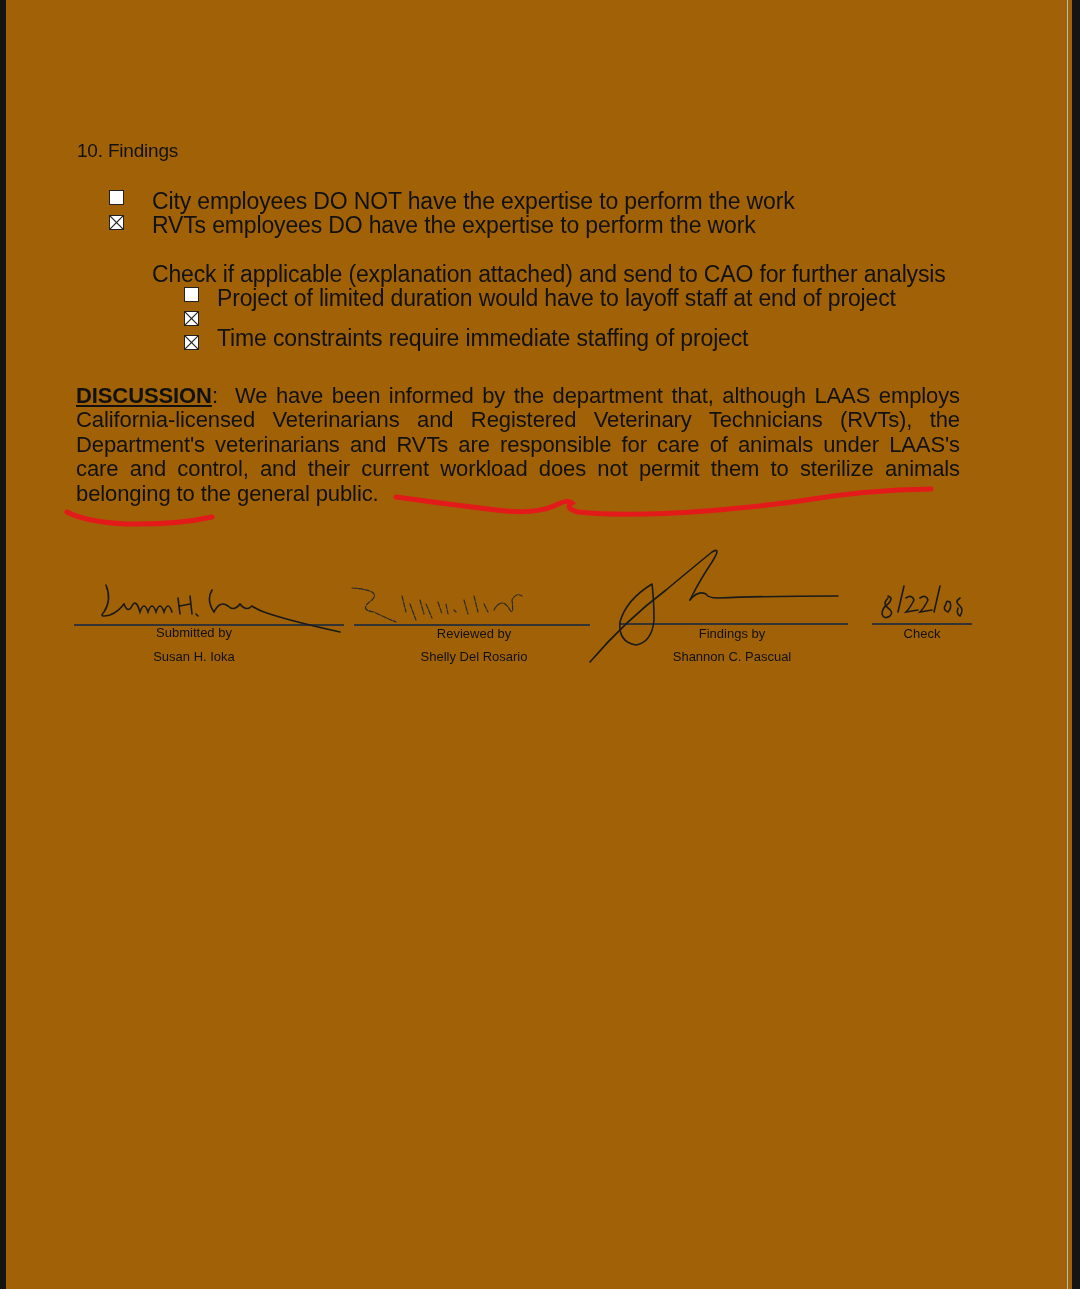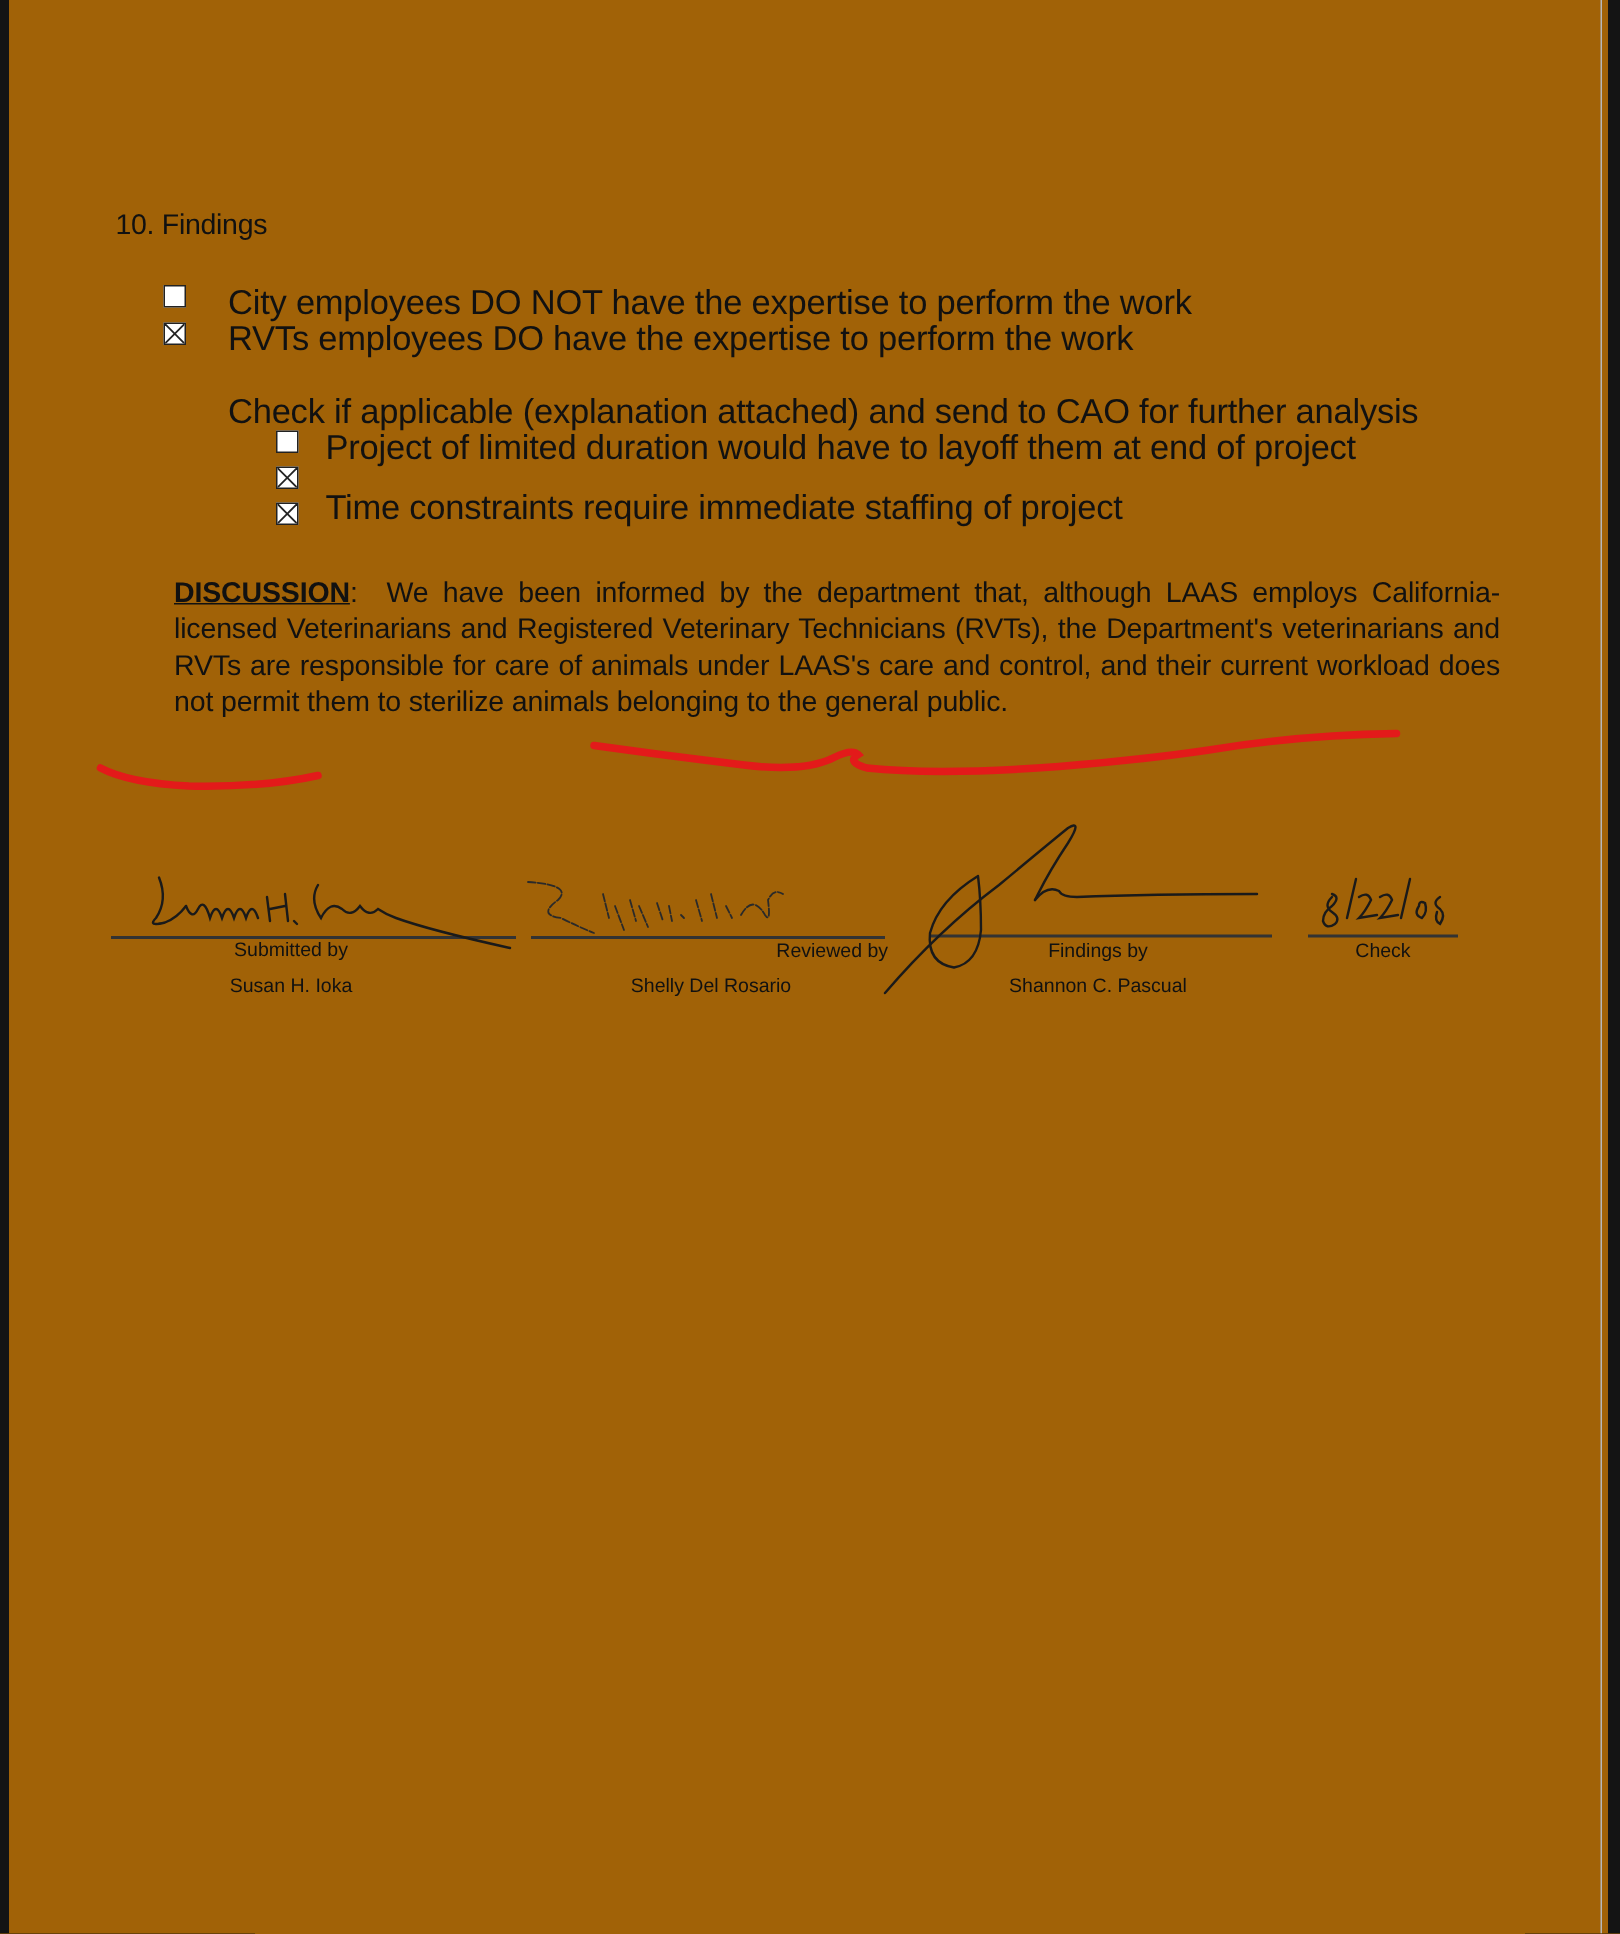--- a/index.html
+++ b/index.html
@@ -20,23 +20,22 @@
     .abs { position: absolute; white-space: nowrap; }
     .section-heading { left: 71px; top: 140px; font-size: 19px; letter-spacing: -0.2px; }
     .cb {
       position: absolute; width: 15px; height: 15px; border: 1.6px solid #222;
       box-sizing: border-box; background: #fff;
     }
     .cb svg { position: absolute; left: 0; top: 0; width: 100%; height: 100%; }
     .line-text { font-size: 23px; letter-spacing: -0.15px; }
     .discussion {
       position: absolute; left: 70px; top: 384px; width: 884px;
-      font-size: 19px; line-height: 24.4px; text-align: justify;
+      font-size: 22px; line-height: 24.4px; text-align: justify;
       letter-spacing: -0.1px;
-      margin-left: 40px;
     }
     .discussion .label { font-weight: bold; text-decoration: underline; }
     .sig-line { position: absolute; height: 1.5px; background: #333; }
     .sig-caption { position: absolute; font-size: 13px; text-align: center; white-space: nowrap; }
     svg.overlay { position: absolute; left: 0; top: 0; pointer-events: none; }
   </style>
 </head>
 <body>
 
 <div class="page">
@@ -50,21 +49,21 @@
     <svg viewBox="0 0 15 15">
         <line x1="0" y1="0" x2="15" y2="15" stroke="#222" stroke-width="1.4"></line>
         <line x1="15" y1="0" x2="0" y2="15" stroke="#222" stroke-width="1.4"></line>
       </svg>
   </div>
   <div class="abs line-text" style="left:146px; top:212px;">RVTs employees DO have the expertise to perform the work</div>
 
   <div class="abs line-text" style="left:146px; top:261px;">Check if applicable (explanation attached) and send to CAO for further analysis</div>
 
   <div class="cb" style="left:178px; top:287px;"></div>
-  <div class="abs line-text" style="left:211px; top:285px;">Project of limited duration would have to layoff them at end of project</div>
+  <div class="abs line-text" style="left:211px; top:285px;">Project of limited duration would have to layoff staff at end of project</div>
 
   <div class="cb" style="left:178px; top:311px;">
     <svg viewBox="0 0 15 15">
         <line x1="0" y1="0" x2="15" y2="15" stroke="#222" stroke-width="1.4"></line>
         <line x1="15" y1="0" x2="0" y2="15" stroke="#222" stroke-width="1.4"></line>
       </svg>
   </div>
   <div class="abs line-text" style="left:211px; top:309px;margin-top:16px;">Time constraints require immediate staffing of project</div>
 
   <div class="cb" style="left:178px; top:335px;">
@@ -117,21 +116,21 @@
       <path d="M 914 598 Q 920 594 922 600 Q 918 608 914 612 L 926 610"></path>
       <path d="M 928 612 L 934 586"></path>
       <path d="M 940 604 Q 936 610 942 612 Q 946 608 944 602 Q 940 600 940 604"></path>
       <path d="M 954 598 Q 948 602 954 606 Q 958 610 954 616 Q 950 614 952 608"></path>
     </g>
   </svg>
 
   <div class="sig-caption" style="left:68px; top:625px; width:240px;">Submitted by</div>
   <div class="sig-caption" style="left:68px; top:649px; width:240px;">Susan H. Ioka</div>
 
-  <div class="sig-caption" style="left:350px; top:626px; width:236px;text-align:right;">Reviewed by</div>
+  <div class="sig-caption" style="left:350px; top:626px; width:236px;">Reviewed by</div>
   <div class="sig-caption" style="left:350px; top:649px; width:236px;">Shelly Del Rosario</div>
 
   <div class="sig-caption" style="left:606px; top:626px; width:240px;">Findings by</div>
   <div class="sig-caption" style="left:606px; top:649px; width:240px;">Shannon C. Pascual</div>
 
   <div class="sig-caption" style="left:866px; top:626px; width:100px;">Check</div>
 </div>
 <div class="page-edge-line"></div>
 
 </body></html>

